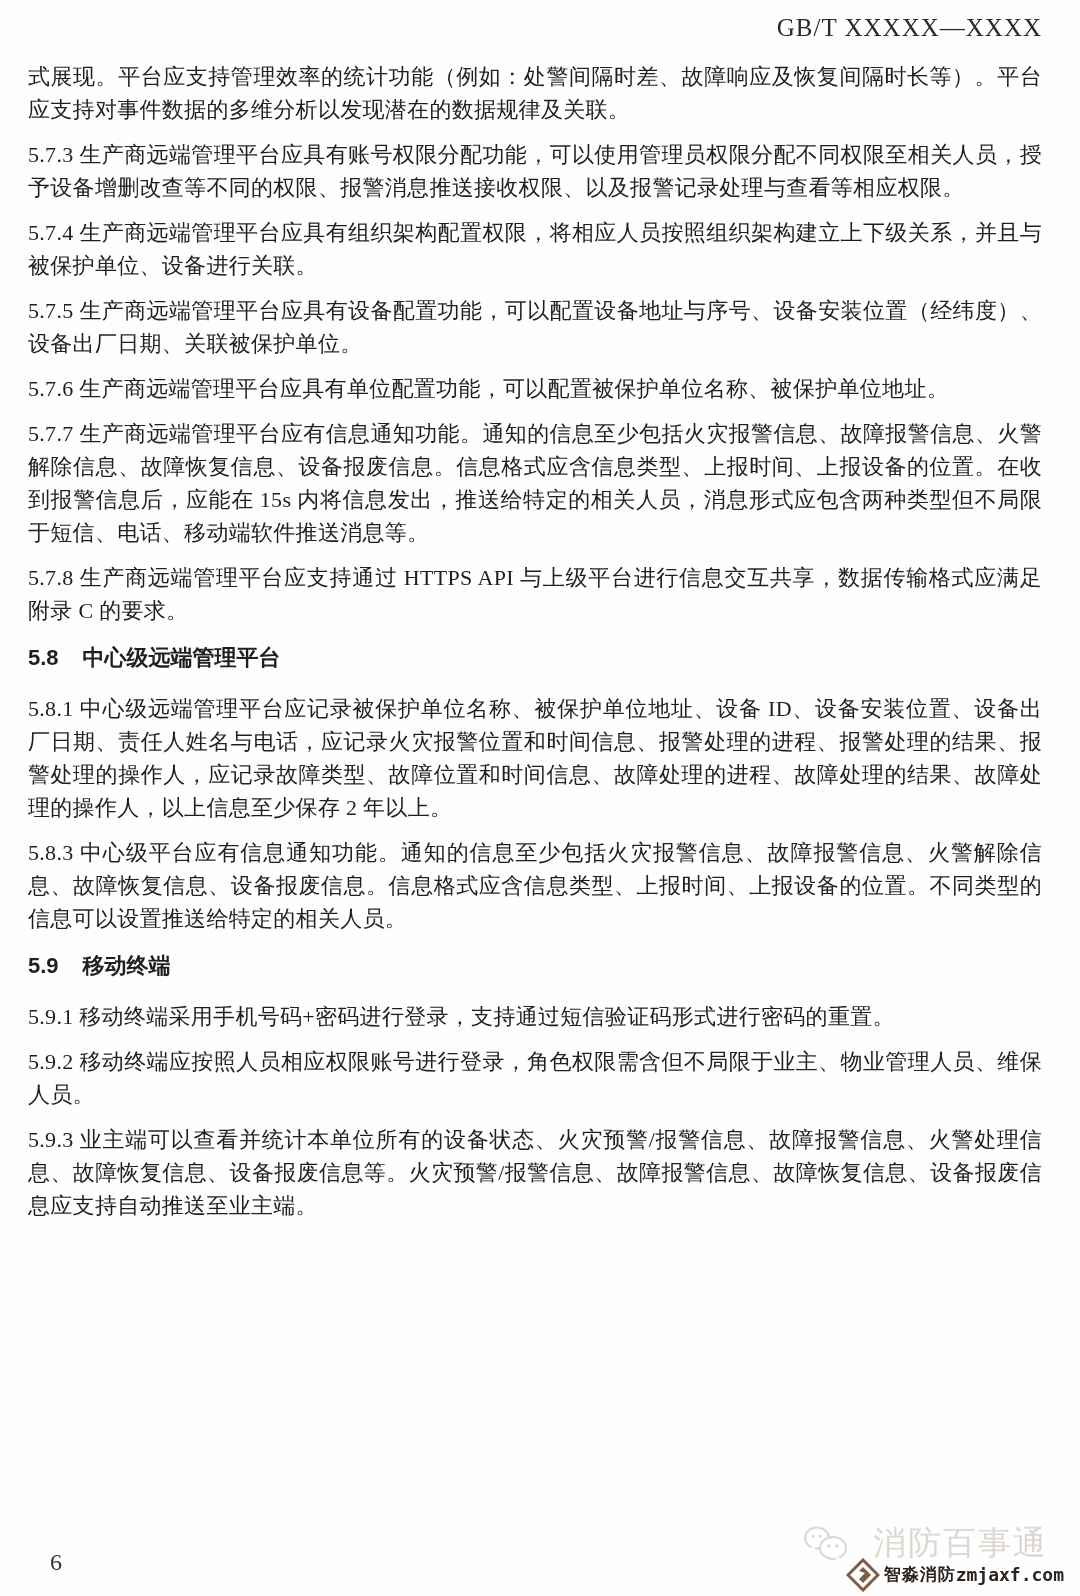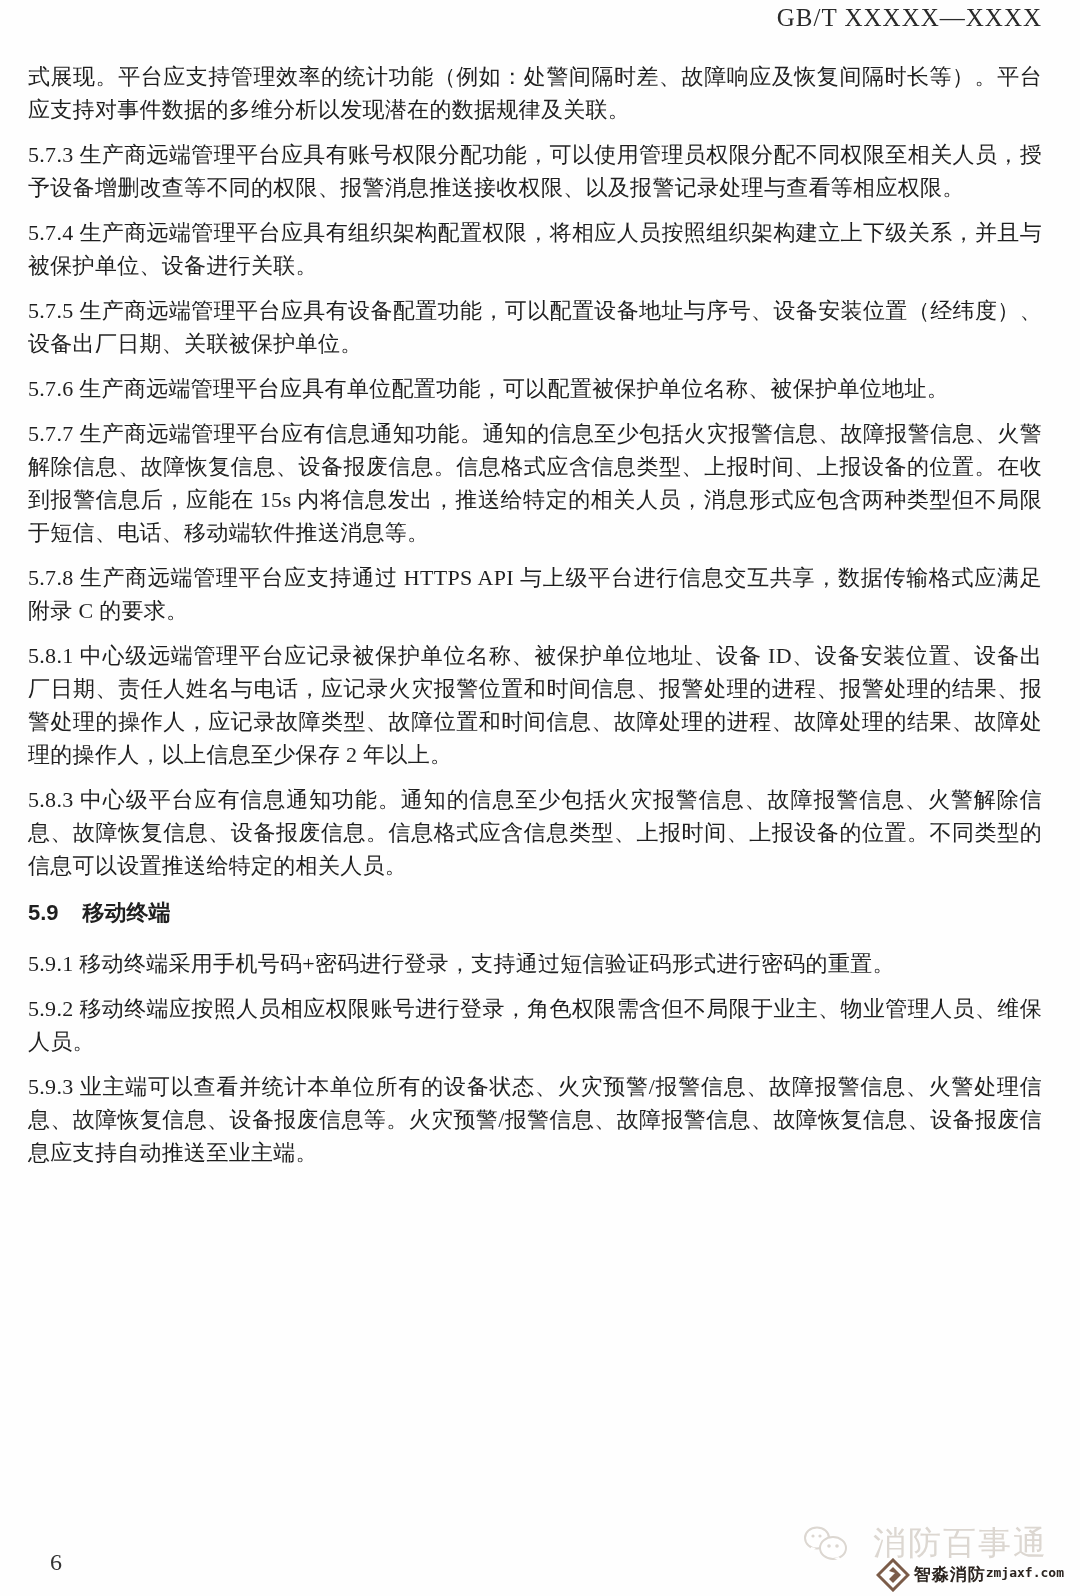--- a/index.html
+++ b/index.html
@@ -6,21 +6,21 @@
   body{
     width:1080px;height:1596px;
     background:#ffffff;
     font-family:"Liberation Serif","DejaVu Serif",serif;
     color:#1f1f1f;
     overflow:hidden;
     position:relative;
   }
   .page{width:1080px;height:1596px;position:relative;background:#fefefe;}
   .doc-header{
-    position:absolute;top:4px;right:38px;
+    position:absolute;top:14px;right:38px;
     font-size:25px;letter-spacing:1px;color:#2a2a2a;
     font-family:"Liberation Serif","DejaVu Serif",serif;
   }
   .doc-body{
     position:absolute;top:60px;left:28px;right:30px;
   }
   .doc-body p{
     font-size:22px;line-height:33px;
     margin:0 8px 12px 0;
     text-align:justify;
@@ -49,41 +49,44 @@
     position:absolute;right:16px;bottom:4px;
     display:flex;align-items:center;gap:4px;
   }
   .brand-text{display:flex;flex-direction:row;line-height:1.05;}
   .brand-name{
     font-size:17px;font-weight:bold;color:#2b241f;
     font-family:"Liberation Sans","DejaVu Sans",sans-serif;
     letter-spacing:1px;
   }
   .brand-domain{
-    font-size:13px;font-weight:bold;color:#2b241f;
+    font-size:18px;font-weight:bold;color:#2b241f;
     font-family:"DejaVu Sans Mono","Liberation Mono",monospace;
   }
   .wm-icon svg,.brand-icon svg{display:block;}
 </style>
 </head>
 <body>
 
 <div class="page">
 
   <div class="doc-header">GB/T XXXXX—XXXX</div>
 
   <div class="doc-body">
     <p>式展现。平台应支持管理效率的统计功能（例如：处警间隔时差、故障响应及恢复间隔时长等）。平台应支持对事件数据的多维分析以发现潜在的数据规律及关联。</p>
     <p>5.7.3 生产商远端管理平台应具有账号权限分配功能，可以使用管理员权限分配不同权限至相关人员，授予设备增删改查等不同的权限、报警消息推送接收权限、以及报警记录处理与查看等相应权限。</p>
     <p>5.7.4 生产商远端管理平台应具有组织架构配置权限，将相应人员按照组织架构建立上下级关系，并且与被保护单位、设备进行关联。</p>
     <p>5.7.5 生产商远端管理平台应具有设备配置功能，可以配置设备地址与序号、设备安装位置（经纬度）、设备出厂日期、关联被保护单位。</p>
     <p>5.7.6 生产商远端管理平台应具有单位配置功能，可以配置被保护单位名称、被保护单位地址。</p>
     <p>5.7.7 生产商远端管理平台应有信息通知功能。通知的信息至少包括火灾报警信息、故障报警信息、火警解除信息、故障恢复信息、设备报废信息。信息格式应含信息类型、上报时间、上报设备的位置。在收到报警信息后，应能在 15s 内将信息发出，推送给特定的相关人员，消息形式应包含两种类型但不局限于短信、电话、移动端软件推送消息等。</p>
     <p>5.7.8 生产商远端管理平台应支持通过 HTTPS API 与上级平台进行信息交互共享，数据传输格式应满足附录 C 的要求。</p>
 
+    <h2>
+      <span class="h-num">5.8</span><span>中心级远端管理平台</span>
+    </h2>
 
     <p>5.8.1 中心级远端管理平台应记录被保护单位名称、被保护单位地址、设备 ID、设备安装位置、设备出厂日期、责任人姓名与电话，应记录火灾报警位置和时间信息、报警处理的进程、报警处理的结果、报警处理的操作人，应记录故障类型、故障位置和时间信息、故障处理的进程、故障处理的结果、故障处理的操作人，以上信息至少保存 2 年以上。</p>
     <p>5.8.3 中心级平台应有信息通知功能。通知的信息至少包括火灾报警信息、故障报警信息、火警解除信息、故障恢复信息、设备报废信息。信息格式应含信息类型、上报时间、上报设备的位置。不同类型的信息可以设置推送给特定的相关人员。</p>
 
     <h2>
       <span class="h-num">5.9</span><span>移动终端</span>
     </h2>
 
     <p>5.9.1 移动终端采用手机号码+密码进行登录，支持通过短信验证码形式进行密码的重置。</p>
     <p>5.9.2 移动终端应按照人员相应权限账号进行登录，角色权限需含但不局限于业主、物业管理人员、维保人员。</p>

